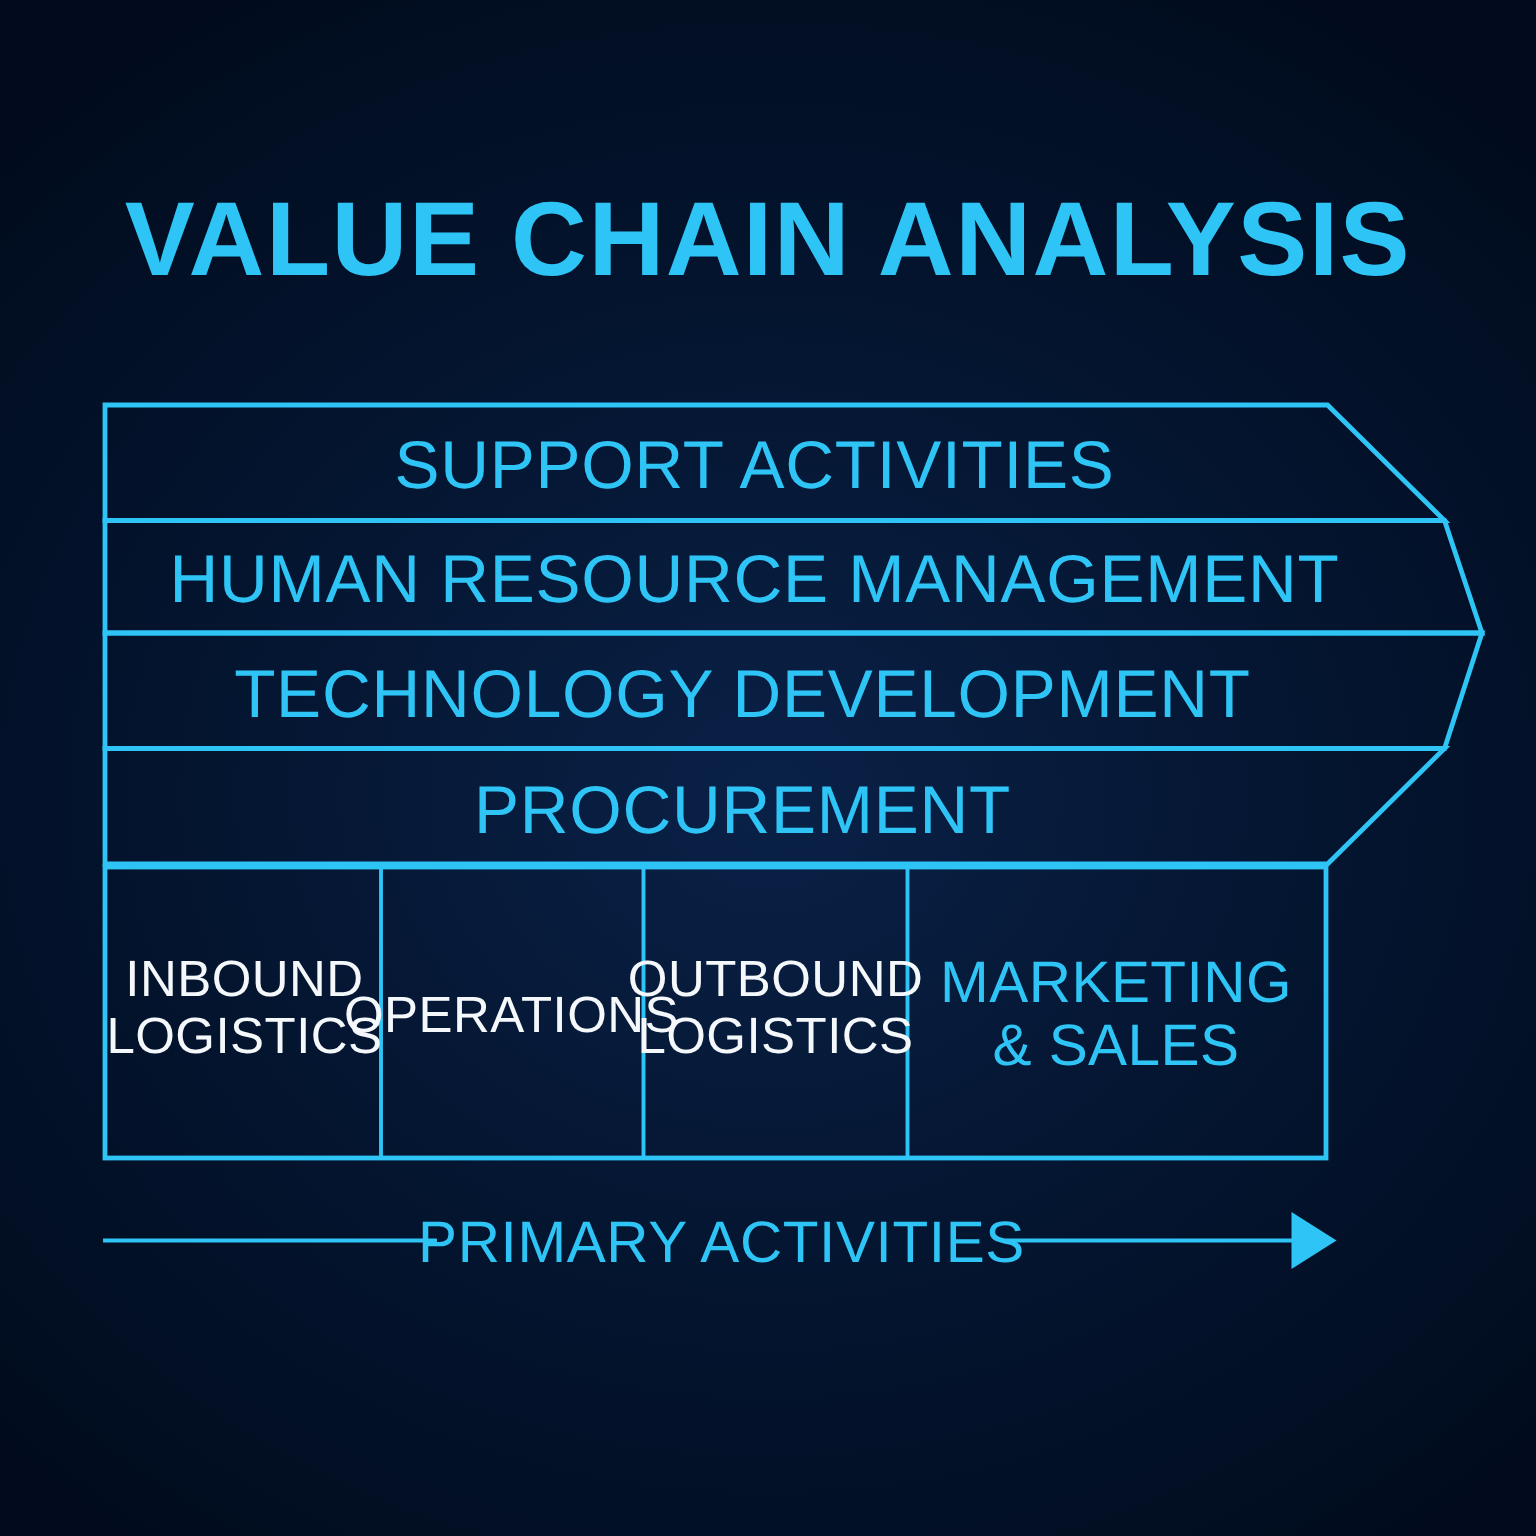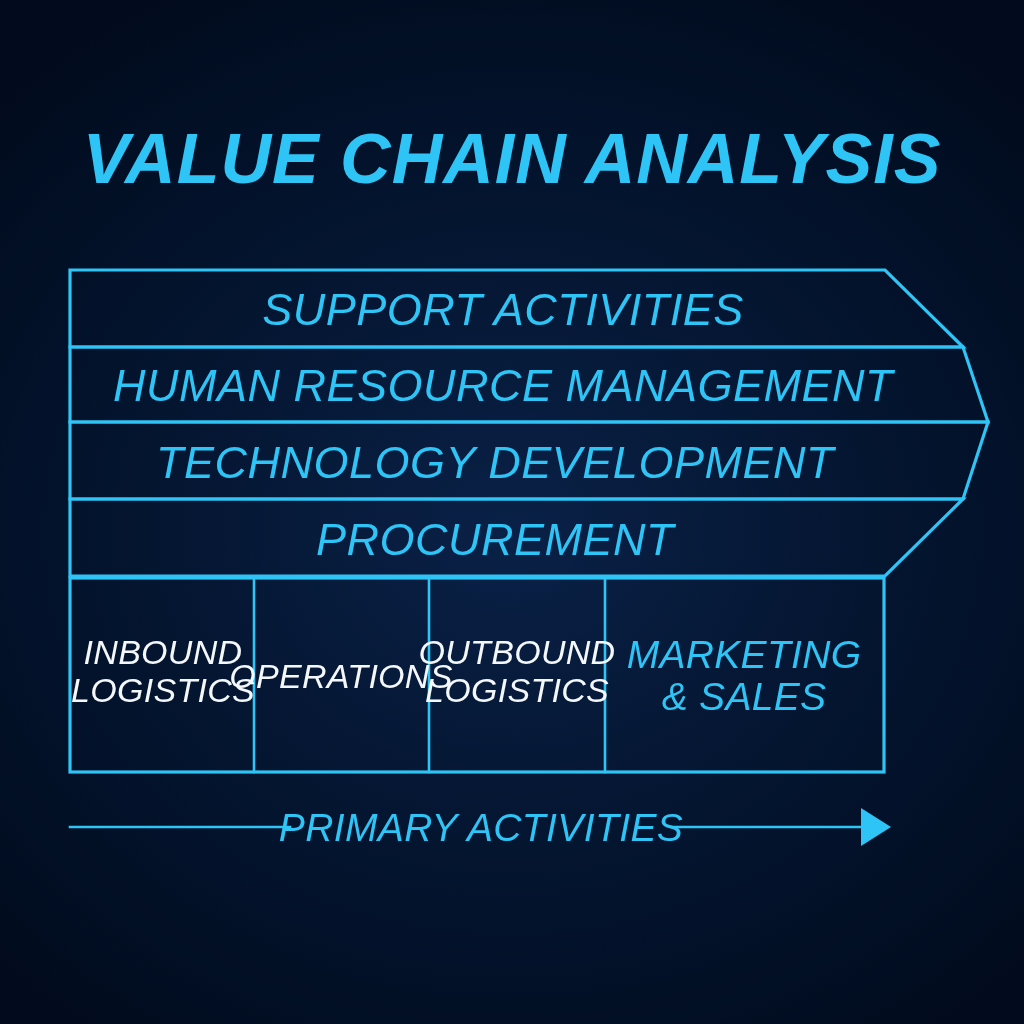--- a/index.html
+++ b/index.html
@@ -9,21 +9,20 @@
     background: #02112a;
   }
   #stage {
     position: relative;
     width: 1024px;
     height: 1024px;
     overflow: hidden;
     background:
       radial-gradient(ellipse 70% 60% at 50% 52%, #0a2147 0%, #051734 42%, #021026 78%, #010b1d 100%);
     font-family: "Liberation Sans", sans-serif;
-    font-style: italic;
   }
   #stage svg {
     position: absolute;
     inset: 0;
     display: block;
   }
   .vc-title {
     font-family: "Liberation Sans Narrow", "Liberation Sans", sans-serif;
     font-weight: bold;
     font-size: 70px;

